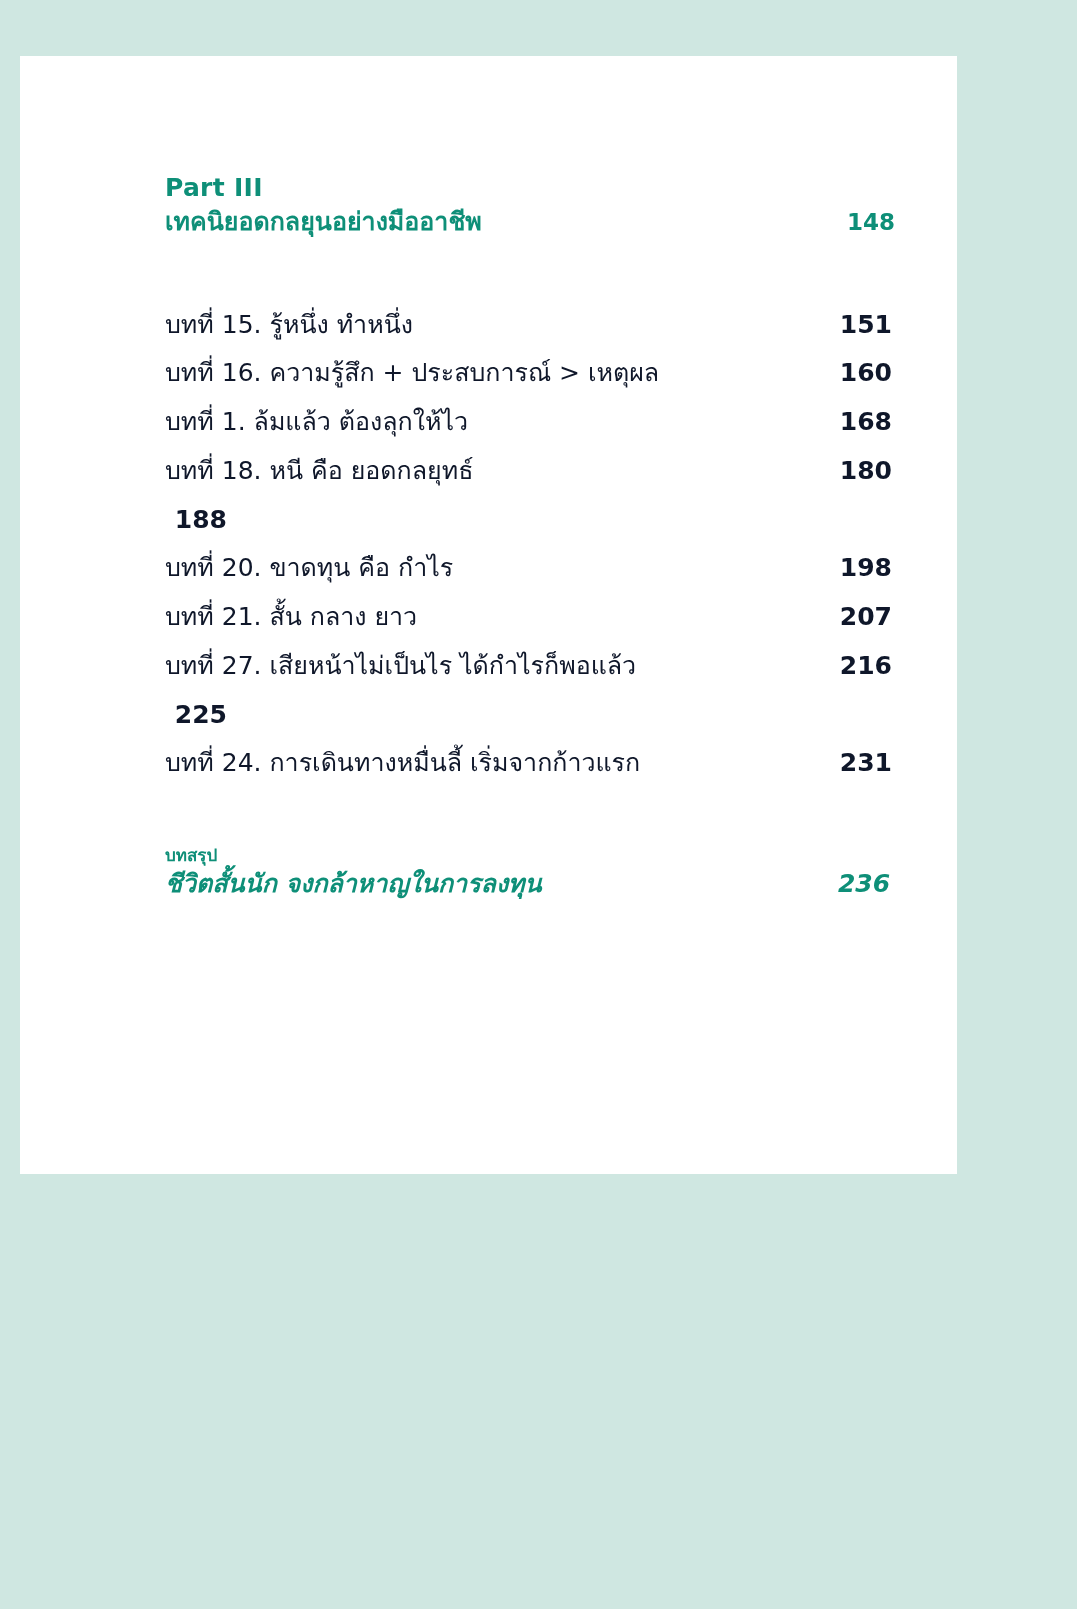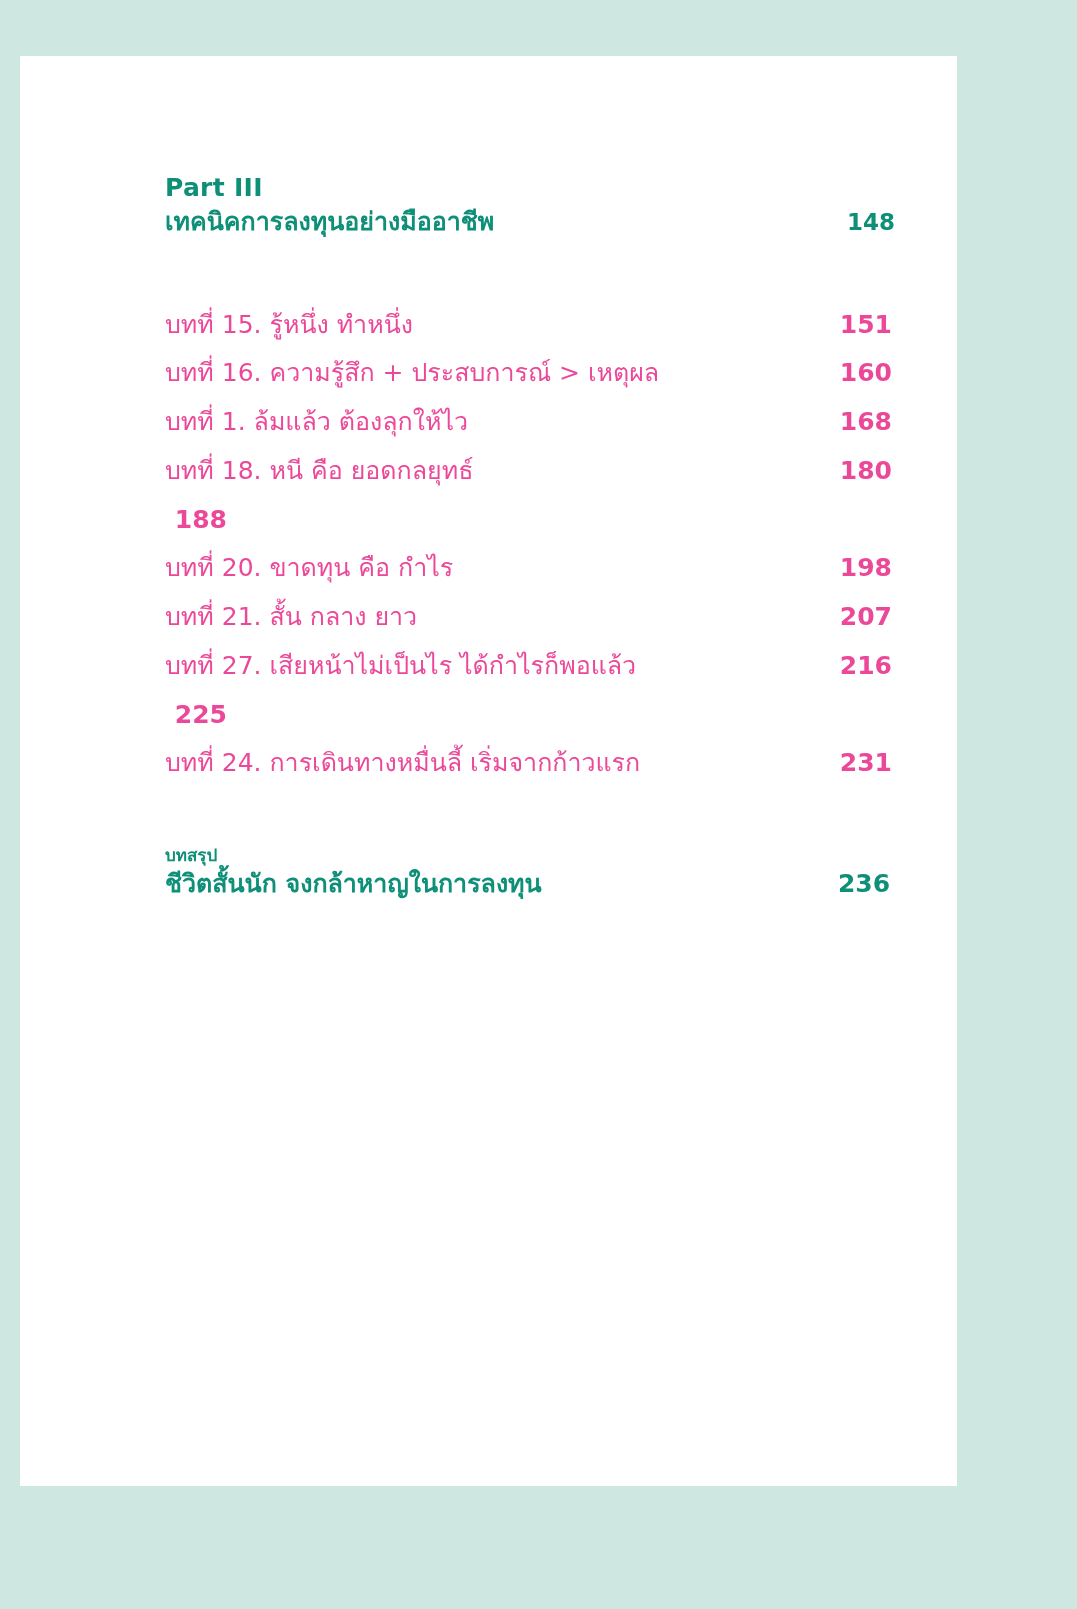--- a/index.html
+++ b/index.html
@@ -11,21 +11,21 @@
     height: 1609px;
     background: #cfe7e1;
     font-family: "DejaVu Sans", "Liberation Sans", sans-serif;
     overflow: hidden;
   }
   .page {
     position: absolute;
     left: 20px;
     top: 56px;
     width: 937px;
-    height: 1430px;
+    height: 1118px;
     background: #ffffff;
   }
   .content {
     position: absolute;
     left: 145px;
     top: 115px;
     width: 730px;
   }
   .part-block {
     margin-bottom: 62px;
@@ -57,21 +57,21 @@
   }
   .toc-list {
     margin: 0;
     padding: 0;
     list-style: none;
   }
   .toc-row {
     display: flex;
     align-items: baseline;
     justify-content: space-between;
-    color: #ec4899;
+    color: #0f172a;
     font-size: 25px;
     line-height: 1.95;
     white-space: nowrap;
   }
   .toc-label {
     font-weight: normal;
   }
   .toc-page {
     font-weight: bold;
     min-width: 62px;
@@ -88,39 +88,40 @@
     line-height: 1.35;
   }
   .summary-title-row {
     display: flex;
     align-items: baseline;
     justify-content: space-between;
     color: #0e8f78;
     font-size: 25px;
     font-weight: bold;
     line-height: 1.35;
+    font-style: italic;
   }
   .summary-title {
     white-space: nowrap;
   }
   .summary-page {
     min-width: 62px;
     text-align: center;
   }
 </style>
 </head>
 <body>
 
 <div class="page">
   <div class="content">
 
     <div class="part-block">
       <div class="part-label">Part III</div>
       <div class="part-title-row">
-        <span class="part-title">เทคนิคการลงทุนอย่างมืออาชีพ</span>
+        <span class="part-title">เทคนิยอดกลยุนอย่างมืออาชีพ</span>
         <span class="part-page">148</span>
       </div>
     </div>
 
     <ul class="toc-list">
       <li class="toc-row">
         <span class="toc-label">บทที่ 15. รู้หนึ่ง ทำหนึ่ง</span>
         <span class="toc-page">151</span>
       </li>
       <li class="toc-row">

